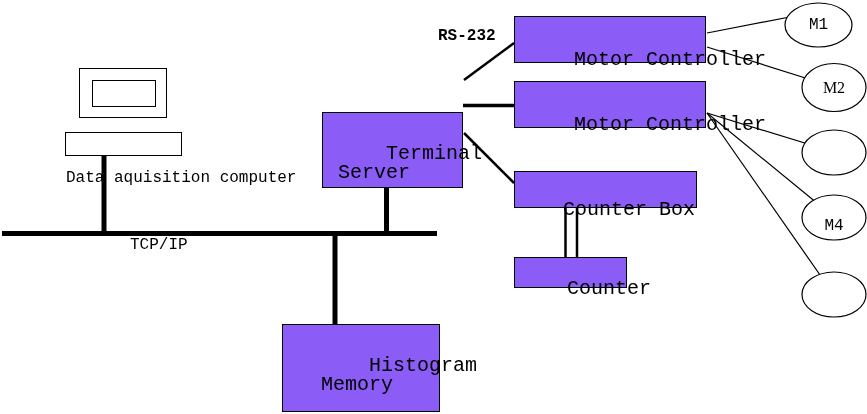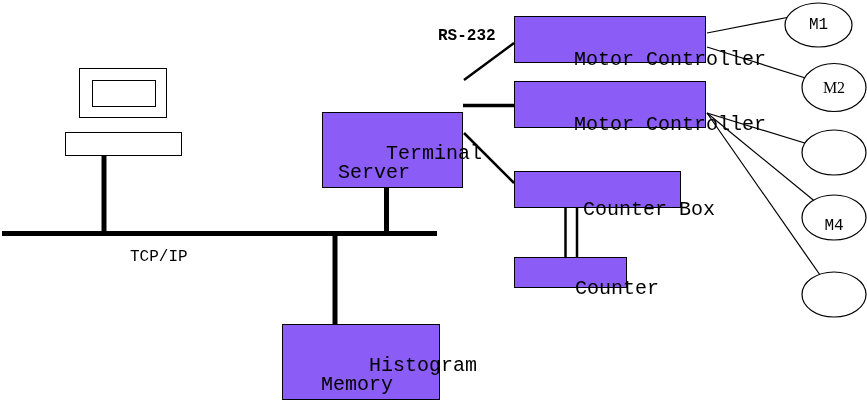--- a/index.html
+++ b/index.html
@@ -83,34 +83,35 @@
   </div>
 
   <div class="box" style="left:514px;top:16px;width:192px;height:47px;padding:14px 0 0 11px;">
     <span>Motor Controller</span>
   </div>
 
   <div class="box" style="left:514px;top:81px;width:192px;height:47px;padding:14px 0 0 11px;">
     <span>Motor Controller</span>
   </div>
 
-  <div class="box" style="left:514px;top:171px;width:167px;height:37px;padding:9px 0 0 20px;">
+  <div class="box" style="left:514px;top:171px;width:183px;height:37px;padding:9px 0 0 0;">
     <span>Counter Box</span>
   </div>
 
-  <div class="box" style="left:514px;top:257px;width:113px;height:31px;padding:2px 0 0 12px;">
+  <div class="box" style="left:514px;top:257px;width:113px;height:31px;padding:2px 0 0 4px;">
     <span>Counter</span>
   </div>
 
-  <div class="box" style="left:282px;top:324px;width:158px;height:76px;padding:12px 0 0 38px;">
+  <div class="box" style="left:282px;top:324px;width:158px;height:88px;padding:12px 0 0 38px;">
     <span>Histogram
 Memory</span>
   </div>
 
-  <div class="freelabel" style="left:130px;top:248px;">TCP/IP</div>
+  <div class="freelabel" style="left:66px;top:169px;">Data aquisition computer</div>
+  <div class="freelabel" style="left:130px;top:236px;">TCP/IP</div>
   <div class="freelabel" style="left:438px;top:27px;font-weight:bold;">RS-232</div>
 
   <div class="motor-label" style="left:785px;top:3px;width:67px;height:44px;">M1</div>
   <div class="motor-label" style="left:802px;top:63px;width:64px;height:49px;font-family:Liberation Serif, serif;">M2</div>
   <div class="motor-label" style="left:846px;top:130px;width:64px;height:45px;">M3</div>
   <div class="motor-label" style="left:802px;top:203px;width:64px;height:45px;">M4</div>
 
 </div>
 
 </body></html>

